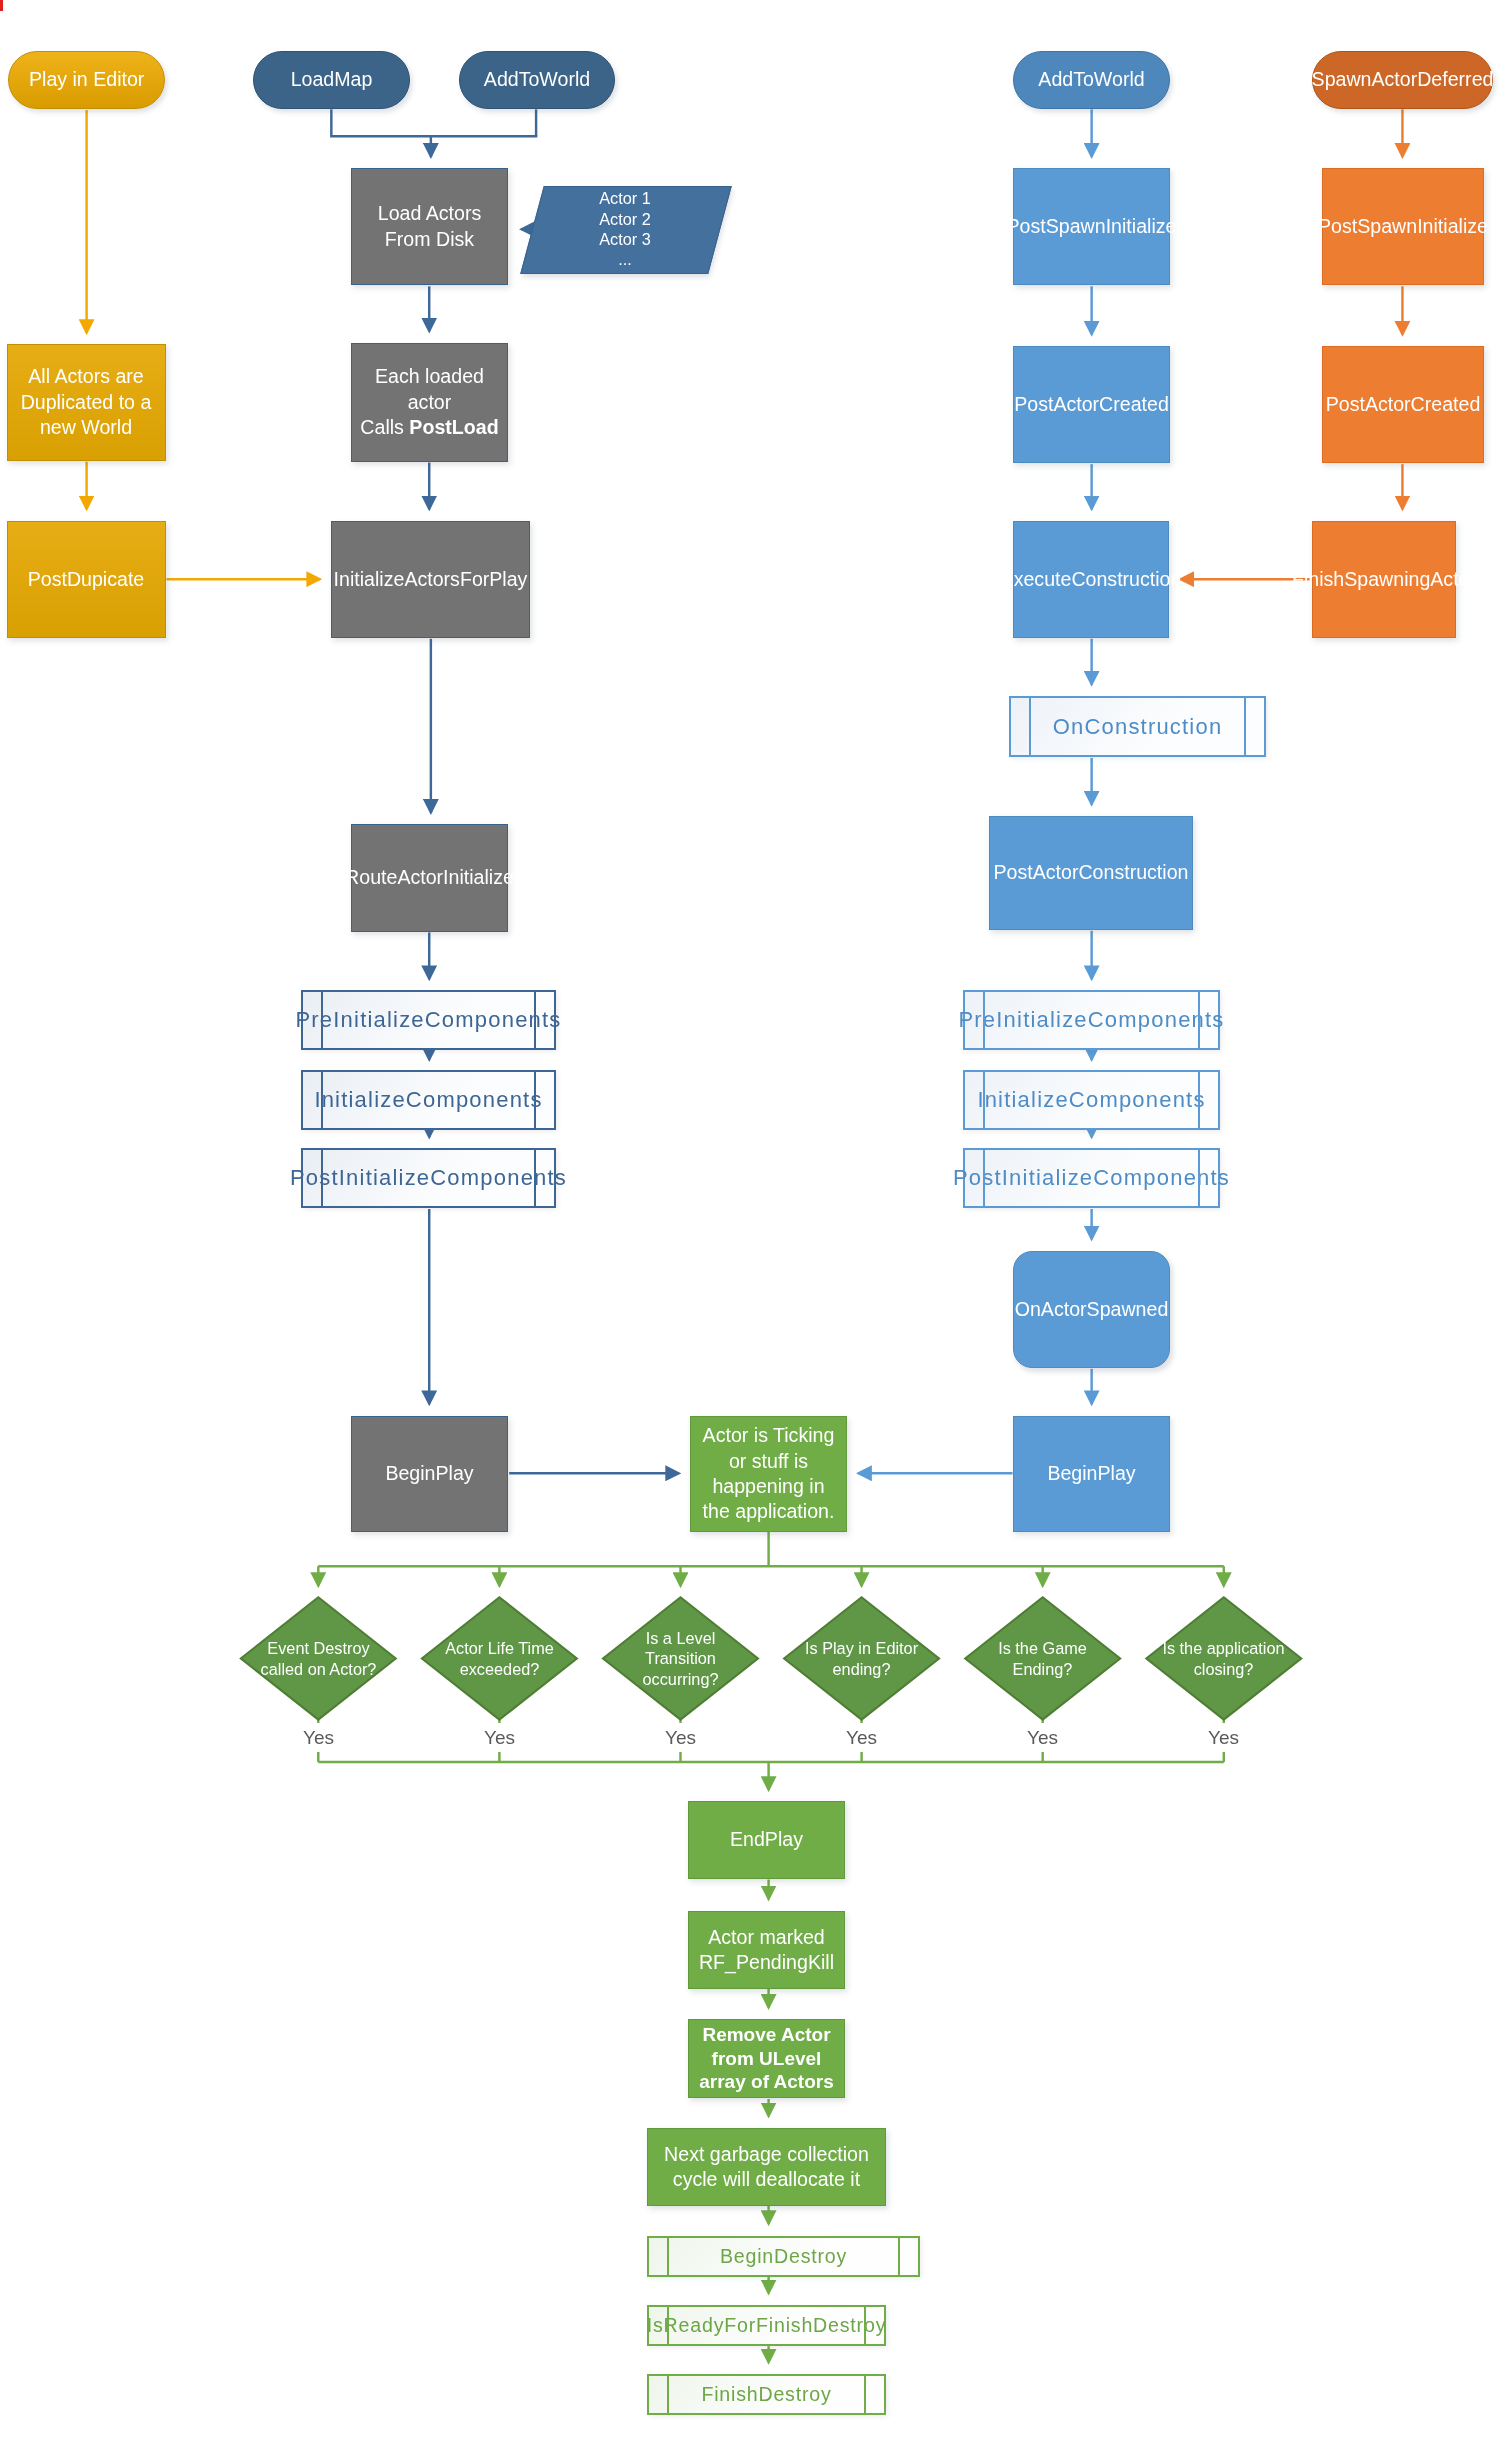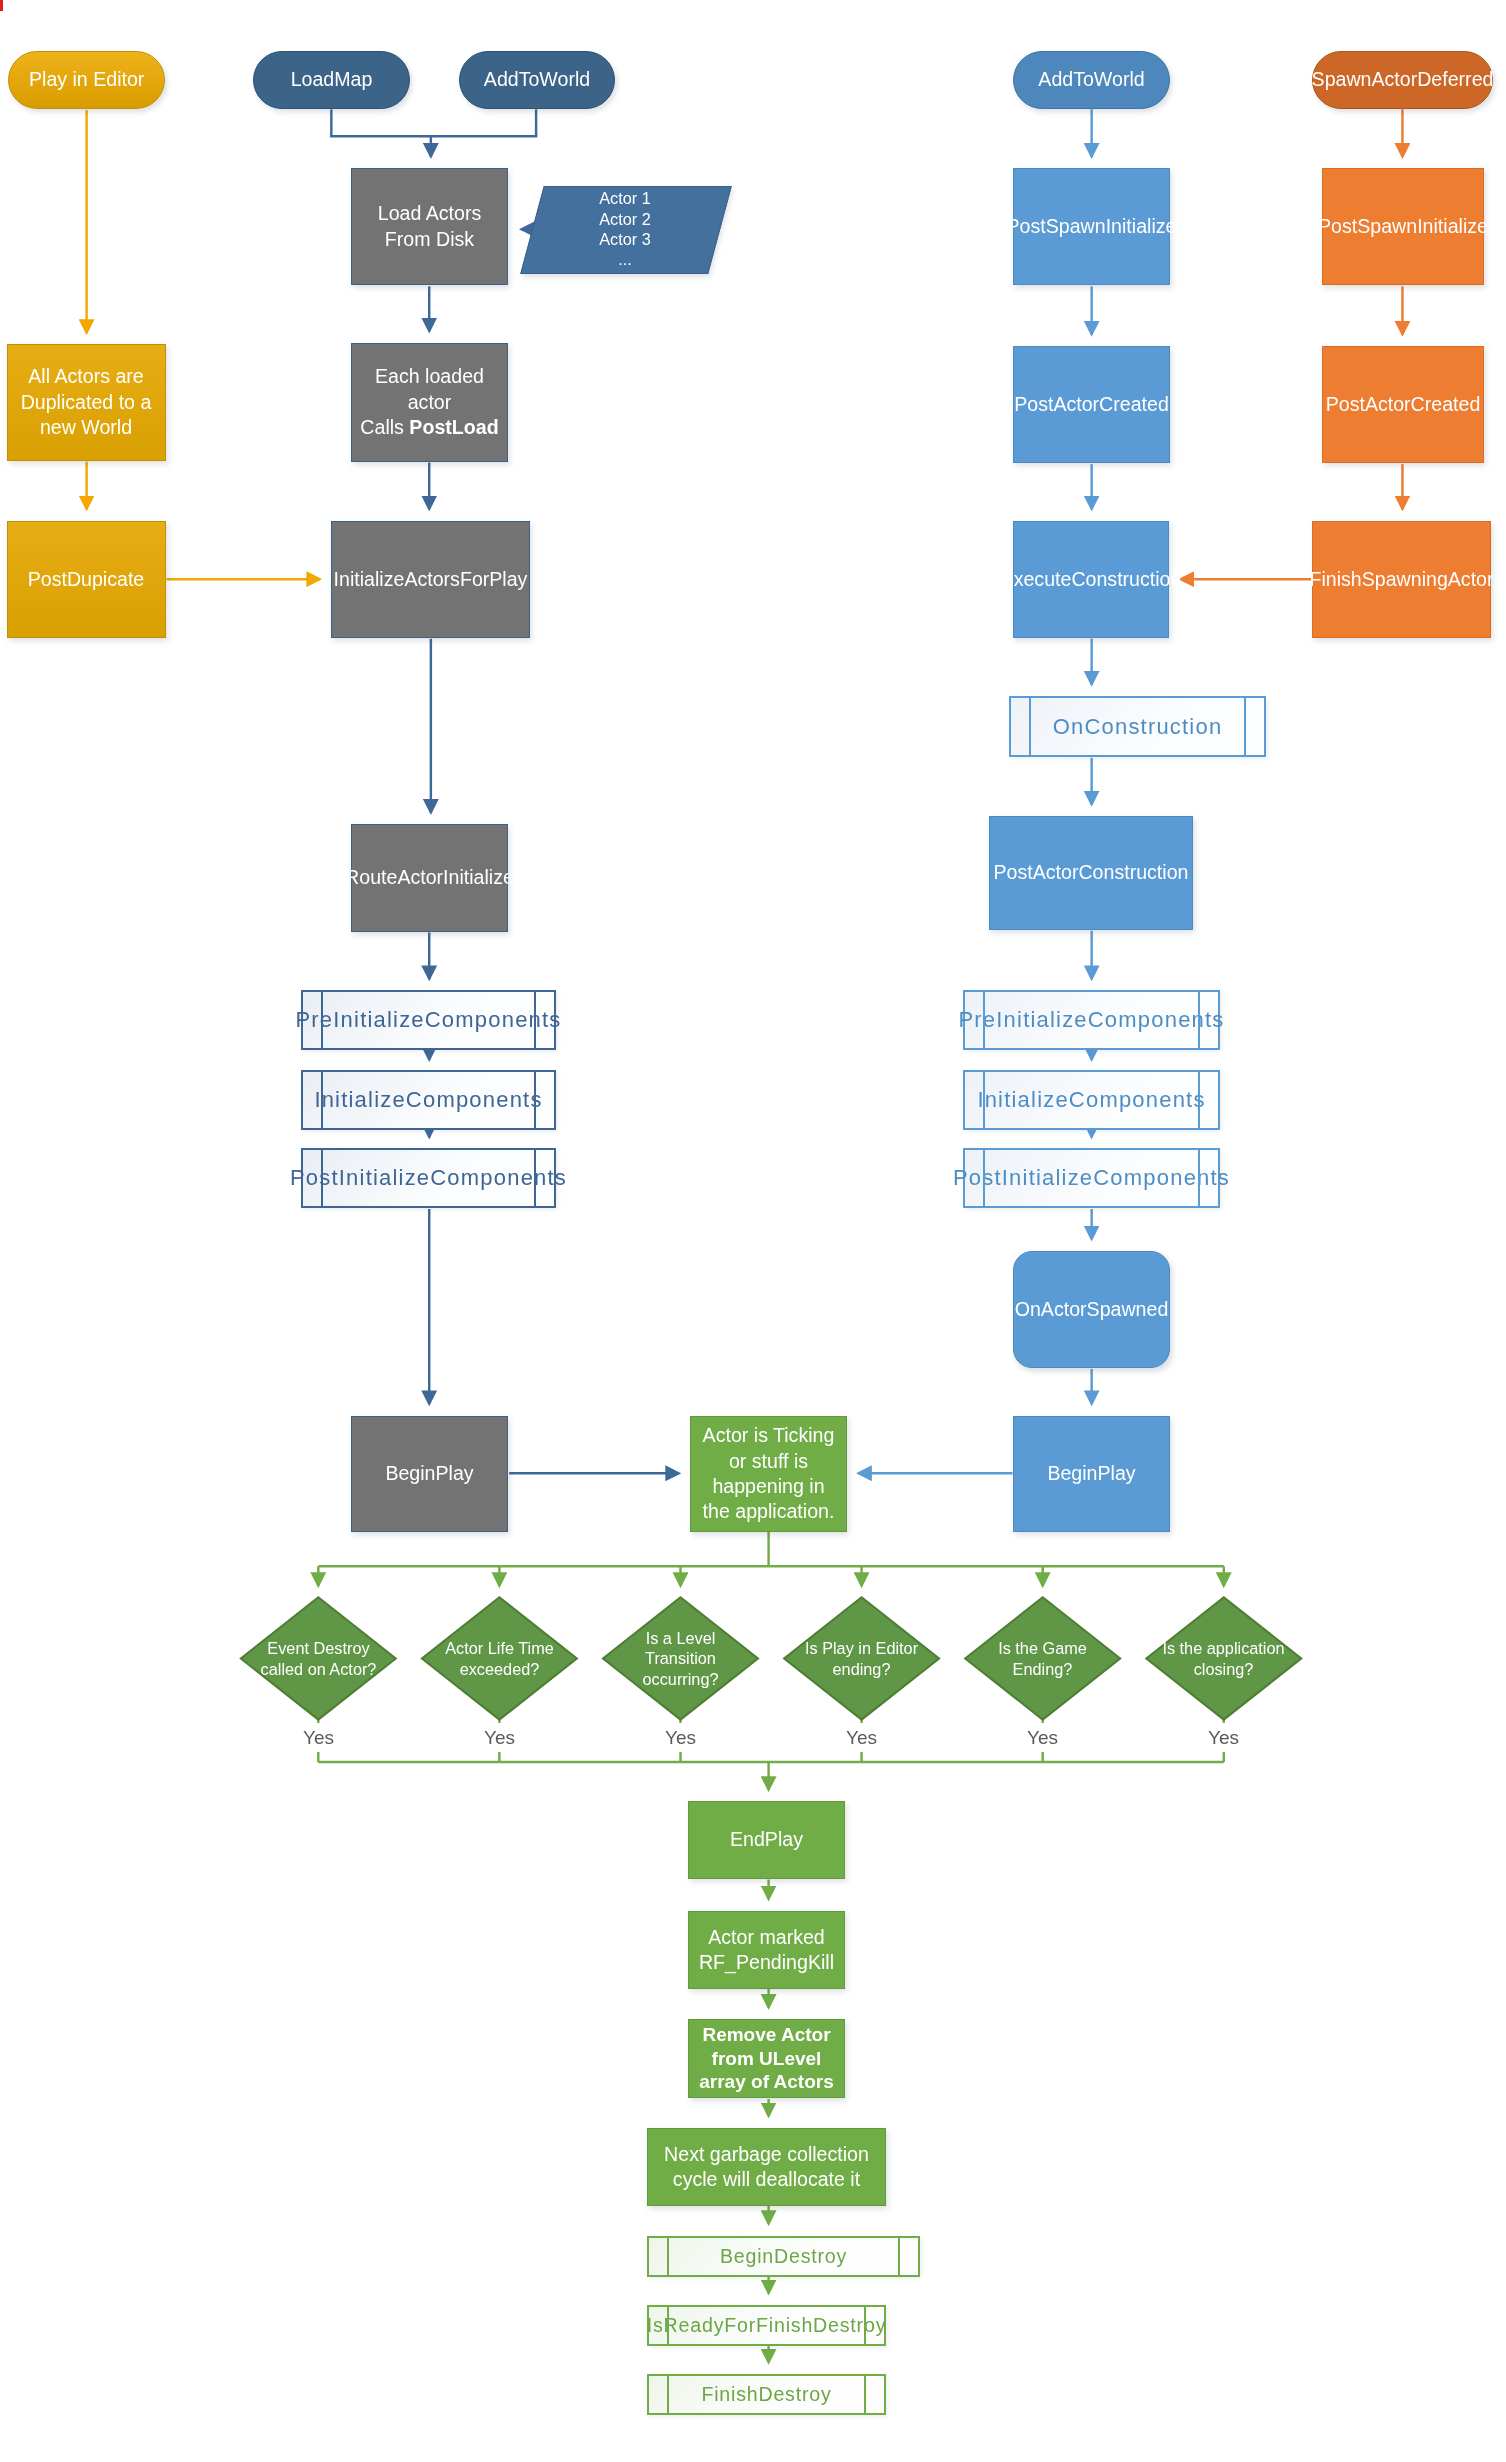--- a/index.html
+++ b/index.html
@@ -192,21 +192,21 @@
   <div class="subproc sub-right" style="left:963px;top:990px;width:257px;height:60px;">PreInitializeComponents</div>
   <div class="subproc sub-right" style="left:963px;top:1070px;width:257px;height:60px;">InitializeComponents</div>
   <div class="subproc sub-right" style="left:963px;top:1148px;width:257px;height:60px;">PostInitializeComponents</div>
 
   <div class="node right-box" style="left:1013px;top:1251px;width:157px;height:117px;border-radius:19px;">OnActorSpawned</div>
   <div class="node right-box" style="left:1013px;top:1416px;width:157px;height:116px;">BeginPlay</div>
 
   <div class="node pill orange-pill" style="left:1312px;top:51px;width:181px;height:58px;">SpawnActorDeferred</div>
   <div class="node orange-box" style="left:1322px;top:168px;width:162px;height:117px;">PostSpawnInitialize</div>
   <div class="node orange-box" style="left:1322px;top:346px;width:162px;height:117px;">PostActorCreated</div>
-  <div class="node orange-box" style="left:1312px;top:521px;width:179px;height:117px;">FinishSpawningActor</div>
+  <div class="node orange-box" style="left:1312px;top:521px;width:144px;height:117px;">FinishSpawningActor</div>
 
   <div class="node green-box" style="left:690px;top:1416px;width:157px;height:116px;">Actor is Ticking or stuff is happening in the application.</div>
 
   <div class="diamond-label" style="left:249px;top:1611px;width:139px;height:95px;">Event Destroy called on Actor?</div>
   <div class="diamond-label" style="left:430px;top:1611px;width:139px;height:95px;">Actor Life Time exceeded?</div>
   <div class="diamond-label" style="left:611px;top:1611px;width:139px;height:95px;">Is a Level Transition occurring?</div>
   <div class="diamond-label" style="left:792px;top:1611px;width:139px;height:95px;">Is Play in Editor ending?</div>
   <div class="diamond-label" style="left:973px;top:1611px;width:139px;height:95px;">Is the Game Ending?</div>
   <div class="diamond-label" style="left:1154px;top:1611px;width:139px;height:95px;">Is the application closing?</div>
 

